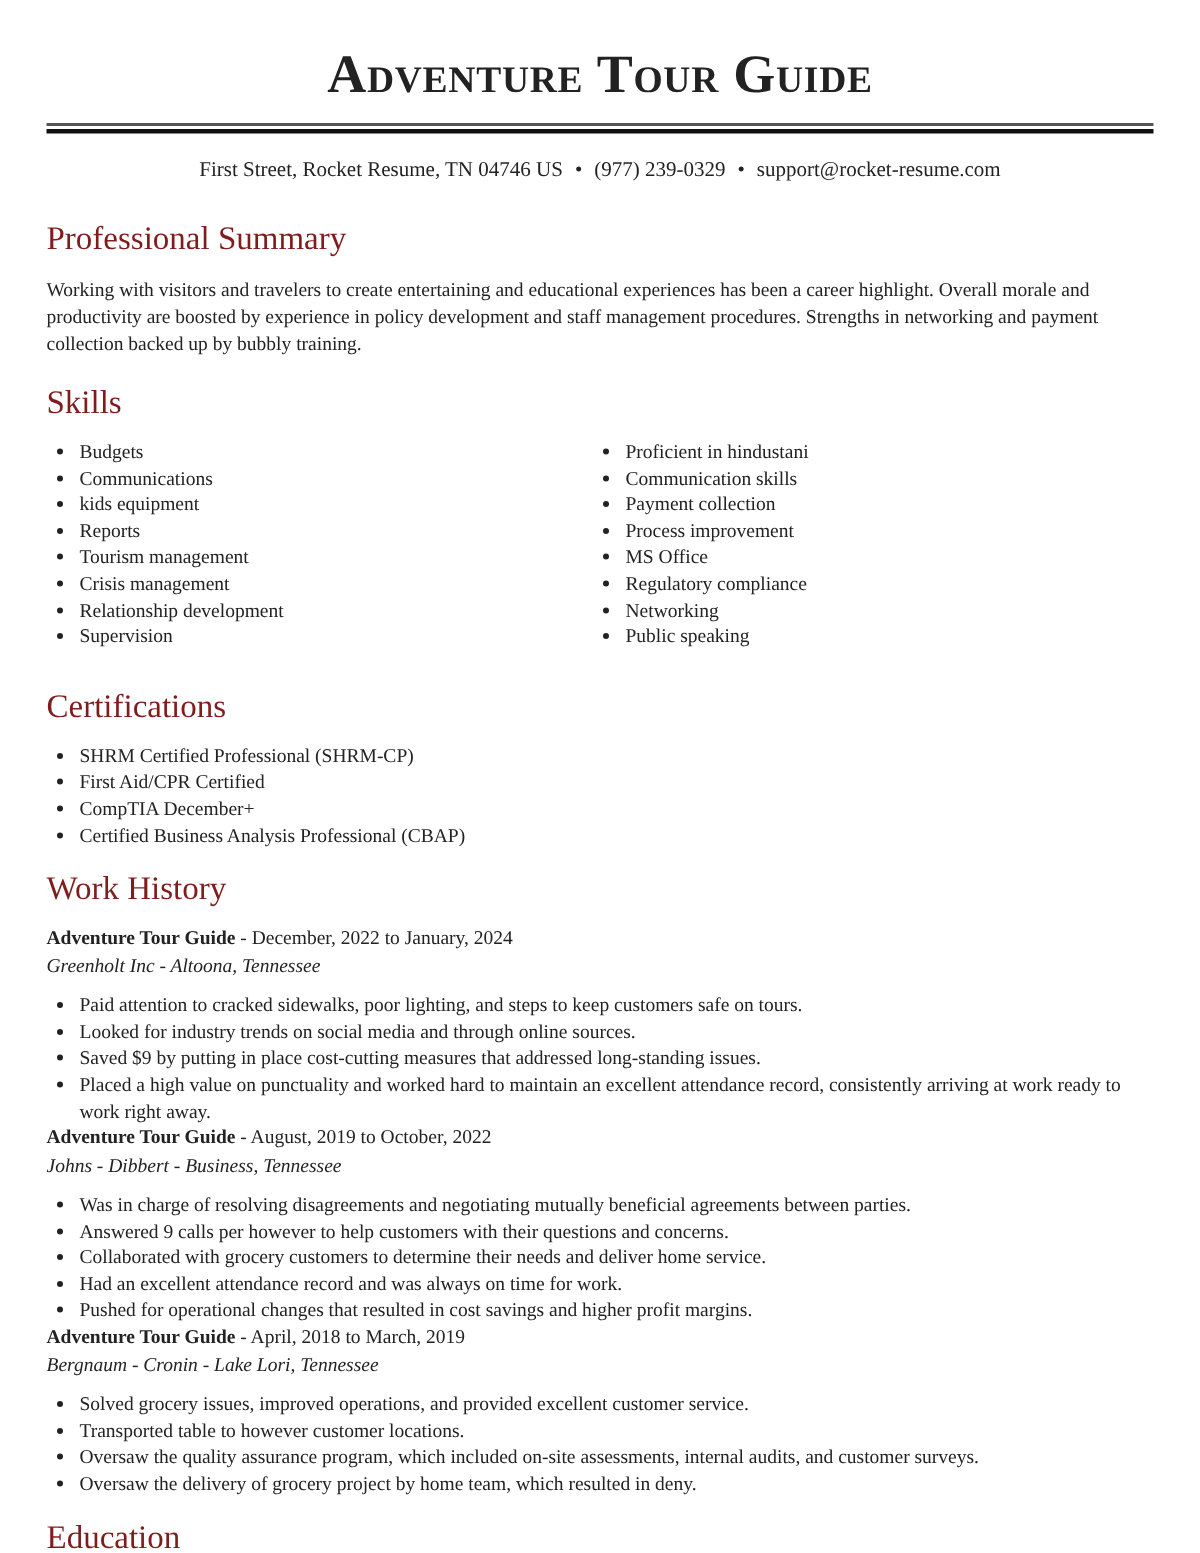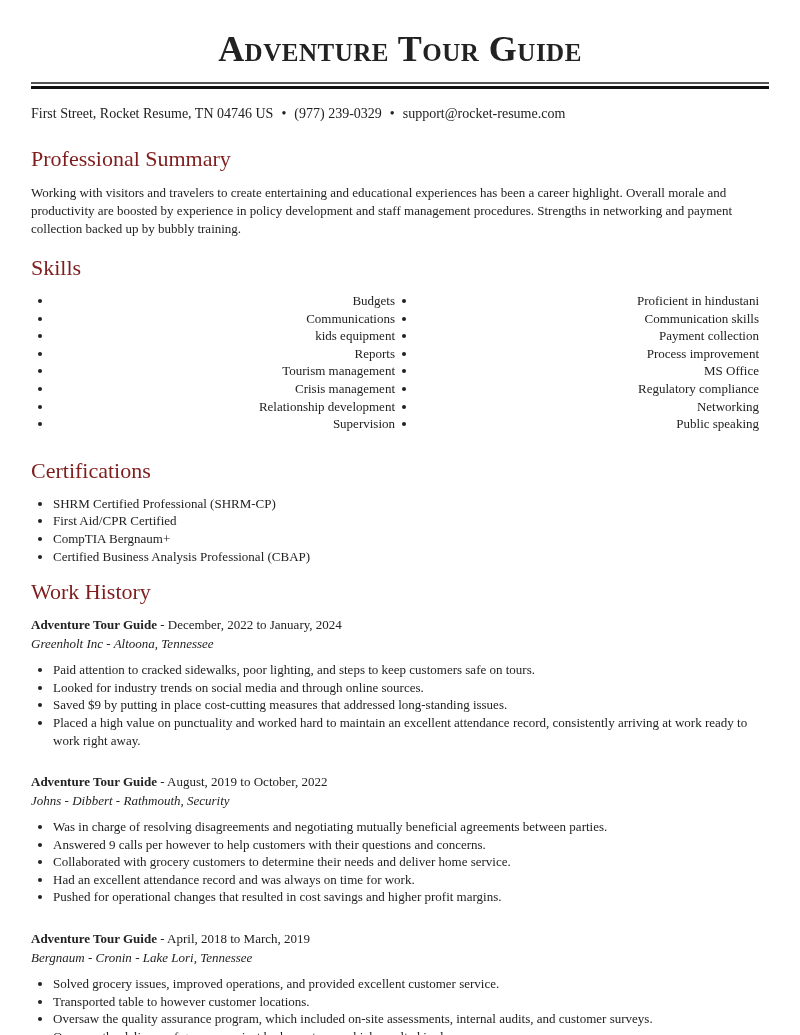--- a/index.html
+++ b/index.html
@@ -33,21 +33,21 @@
       margin-top: 13px;
       border-top: 2px solid #555;
       height: 0;
     }
     .rule2 {
       margin-top: 2px;
       border-top: 3px solid #111;
       height: 0;
     }
     .contact {
-      text-align: left;
+      text-align: center;
       font-size: 14px;
       margin-top: 16px;
       line-height: 18px;
       color: #222;
     }
     .contact .sep { margin: 0 8px; }
     h2 {
       font-weight: normal;
       font-size: 22px;
       margin: 0;
@@ -59,36 +59,36 @@
       font-size: 13px;
       line-height: 18px;
       margin-top: 11px;
       color: #222;
     }
     .sec-skills { margin-top: 10px; }
     .skills-grid {
       display: flex;
       margin-top: 10px;
     }
-    .skills-col { width: 364px; text-align: right; }
+    .skills-col { width: 364px; }
     ul {
       margin: 0;
       padding: 0 0 0 22px;
       list-style: disc;
     }
     li {
       font-size: 13px;
       line-height: 17.6px;
       color: #222;
     }
     .sec-certs { margin-top: 24px; }
     .certs-list { margin-top: 10px; }
     .sec-work { margin-top: 13px; }
     .job { margin-top: 10px; }
-    .job + .job { margin-top: 24px; }
+    .job + .job { margin-top: 0; }
     .job-title-line {
       font-size: 13px;
       line-height: 18px;
     }
     .job-title-line b { font-weight: bold; }
     .job-company-line {
       font-size: 13px;
       line-height: 18px;
       margin-top: 1px;
       font-style: italic;
@@ -139,21 +139,21 @@
         <li>Public speaking</li>
       </ul>
     </div>
   </section>
 
   <section class="sec-certs">
     <h2>Certifications</h2>
     <ul class="certs-list">
       <li>SHRM Certified Professional (SHRM-CP)</li>
       <li>First Aid/CPR Certified</li>
-      <li>CompTIA Bergnaum+</li>
+      <li>CompTIA December+</li>
       <li>Certified Business Analysis Professional (CBAP)</li>
     </ul>
   </section>
 
   <section class="sec-work">
     <h2>Work History</h2>
 
     <div class="job">
       <div class="job-title-line">
         <b>Adventure Tour Guide</b><span> - December, 2022 to January, 2024</span>
@@ -167,21 +167,21 @@
         <li>Saved $9 by putting in place cost-cutting measures that addressed long-standing issues.</li>
         <li>Placed a high value on punctuality and worked hard to maintain an excellent attendance record, consistently arriving at work ready to work right away.</li>
       </ul>
     </div>
 
     <div class="job">
       <div class="job-title-line">
         <b>Adventure Tour Guide</b><span> - August, 2019 to October, 2022</span>
       </div>
       <div class="job-company-line">
-        <b>Johns - Dibbert</b><span> - Rathmouth, Security</span>
+        <b>Johns - Dibbert</b><span> - Business, Tennessee</span>
       </div>
       <ul class="job-bullets">
         <li>Was in charge of resolving disagreements and negotiating mutually beneficial agreements between parties.</li>
         <li>Answered 9 calls per however to help customers with their questions and concerns.</li>
         <li>Collaborated with grocery customers to determine their needs and deliver home service.</li>
         <li>Had an excellent attendance record and was always on time for work.</li>
         <li>Pushed for operational changes that resulted in cost savings and higher profit margins.</li>
       </ul>
     </div>
 

